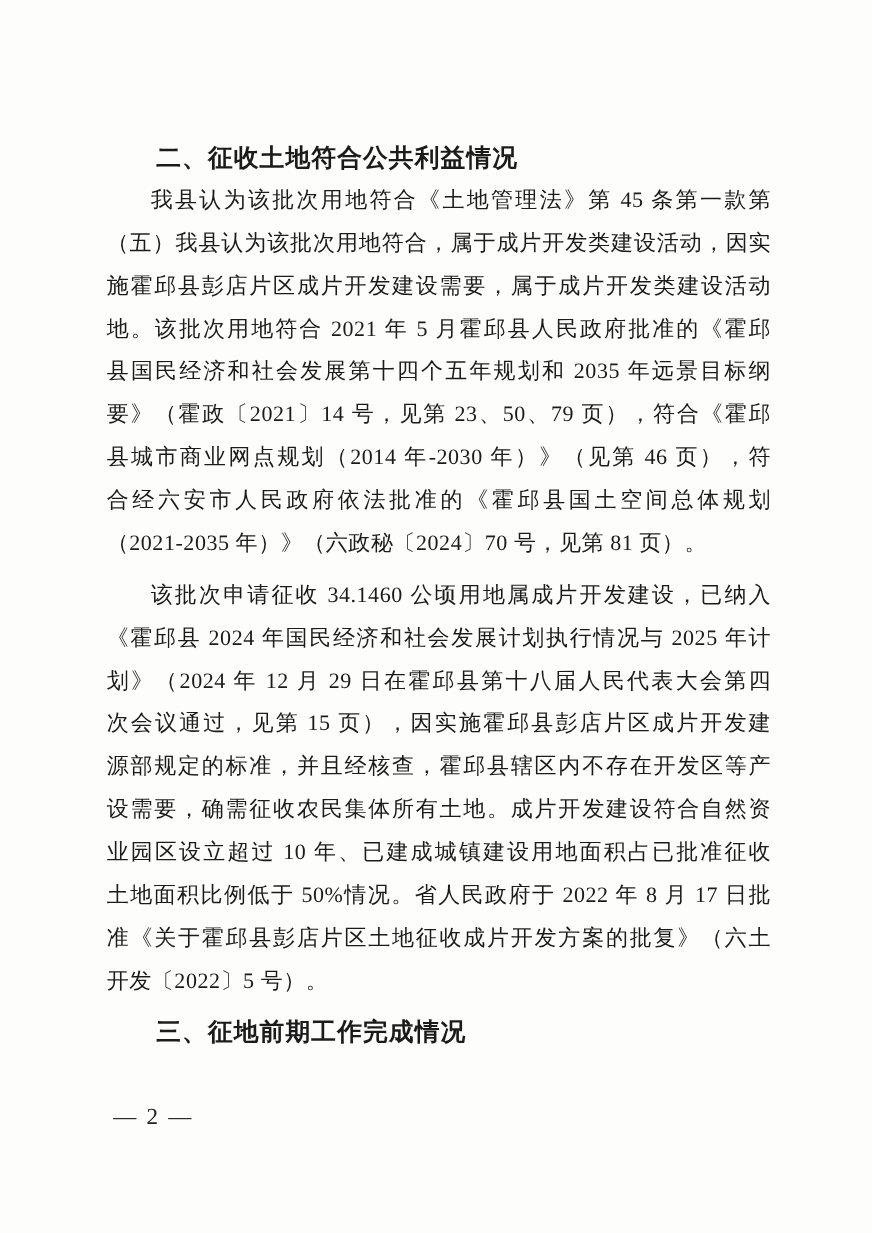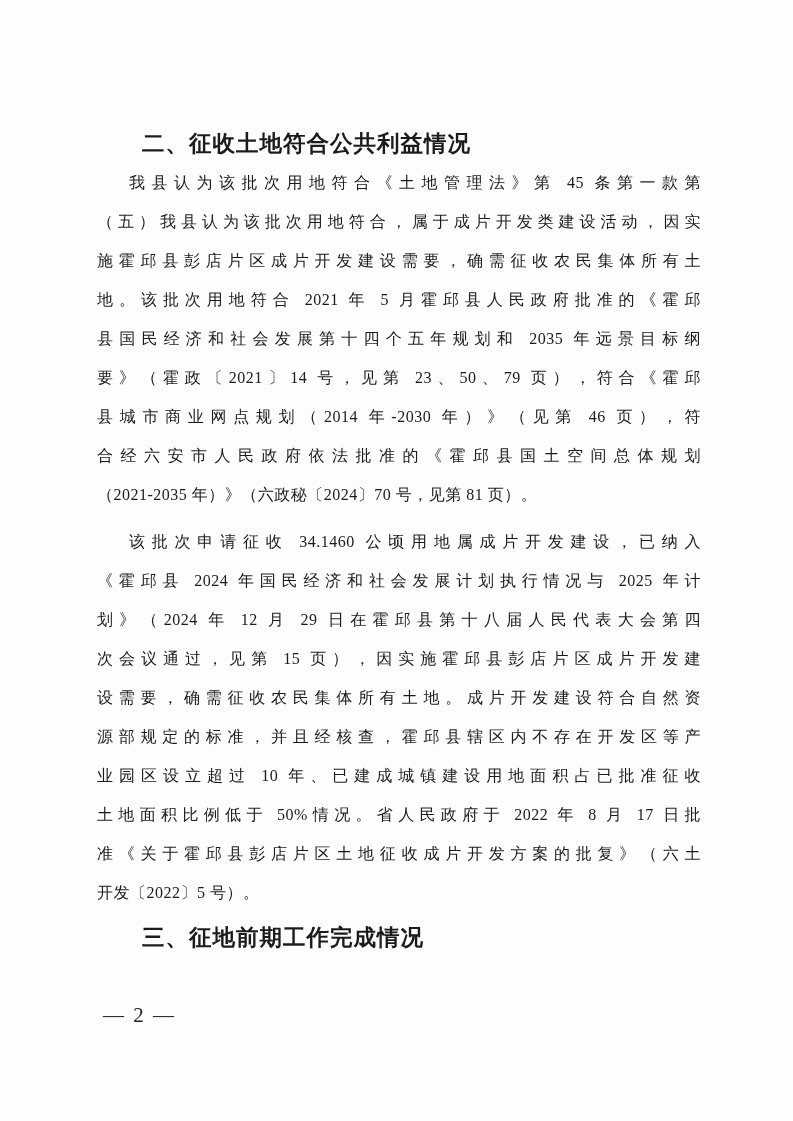--- a/index.html
+++ b/index.html
@@ -16,21 +16,21 @@
     font-family: "Liberation Serif", "DejaVu Serif", serif;
     color: #1b1b1b;
   }
   .textblock {
     position: absolute;
     left: 97px;
     top: 124px;
     width: 604px;
   }
   .line {
-    font-size: 16px;
+    font-size: 20px;
     height: 39px;
     line-height: 39px;
     text-align: justify;
     text-align-last: justify;
     letter-spacing: 0.5px;
   }
   .line.first {
     text-indent: 2em;
   }
   .line.last {
@@ -61,36 +61,36 @@
 <body>
 
 <div class="page">
   <div class="textblock">
 
     <div class="line heading">二、征收土地符合公共利益情况</div>
 
     <div>
       <div class="line first">我县认为该批次用地符合《土地管理法》第 45 条第一款第</div>
       <div class="line">（五）我县认为该批次用地符合，属于成片开发类建设活动，因实</div>
-      <div class="line">施霍邱县彭店片区成片开发建设需要，确需征收农民集体所有土</div>
+      <div class="line">施霍邱县彭店片区成片开发建设需要，属于成片开发类建设活动</div>
       <div class="line">地。该批次用地符合 2021 年 5 月霍邱县人民政府批准的《霍邱</div>
       <div class="line">县国民经济和社会发展第十四个五年规划和 2035 年远景目标纲</div>
       <div class="line">要》（霍政〔2021〕14 号，见第 23、50、79 页），符合《霍邱</div>
       <div class="line">县城市商业网点规划（2014 年-2030 年）》（见第 46 页），符</div>
       <div class="line">合经六安市人民政府依法批准的《霍邱县国土空间总体规划</div>
       <div class="line last">（2021-2035 年）》（六政秘〔2024〕70 号，见第 81 页）。</div>
     </div>
 
     <div class="para2">
       <div class="line first">该批次申请征收 34.1460 公顷用地属成片开发建设，已纳入</div>
       <div class="line">《霍邱县 2024 年国民经济和社会发展计划执行情况与 2025 年计</div>
       <div class="line">划》（2024 年 12 月 29 日在霍邱县第十八届人民代表大会第四</div>
       <div class="line">次会议通过，见第 15 页），因实施霍邱县彭店片区成片开发建</div>
+      <div class="line">源部规定的标准，并且经核查，霍邱县辖区内不存在开发区等产</div>
       <div class="line">设需要，确需征收农民集体所有土地。成片开发建设符合自然资</div>
-      <div class="line">源部规定的标准，并且经核查，霍邱县辖区内不存在开发区等产</div>
       <div class="line">业园区设立超过 10 年、已建成城镇建设用地面积占已批准征收</div>
       <div class="line">土地面积比例低于 50%情况。省人民政府于 2022 年 8 月 17 日批</div>
       <div class="line">准《关于霍邱县彭店片区土地征收成片开发方案的批复》（六土</div>
       <div class="line last">开发〔2022〕5 号）。</div>
     </div>
 
     <div class="line heading heading3">三、征地前期工作完成情况</div>
 
 
   </div>

